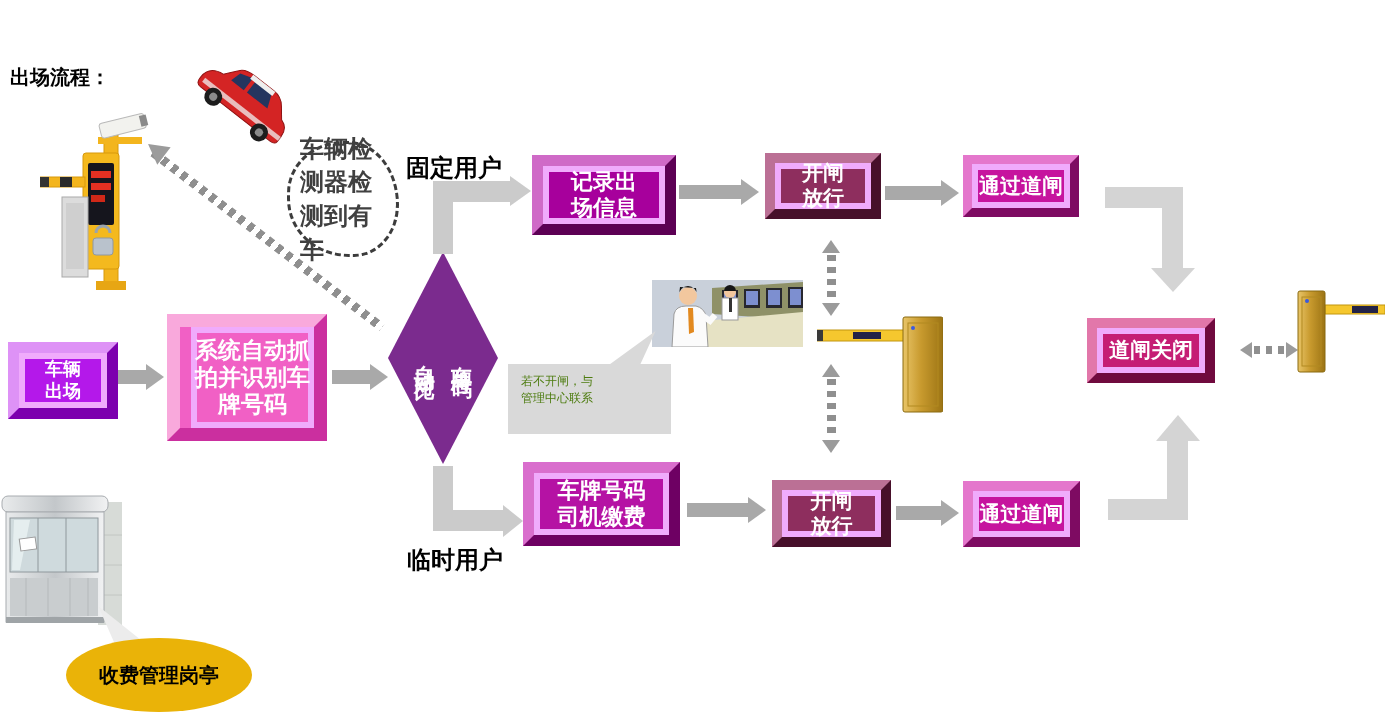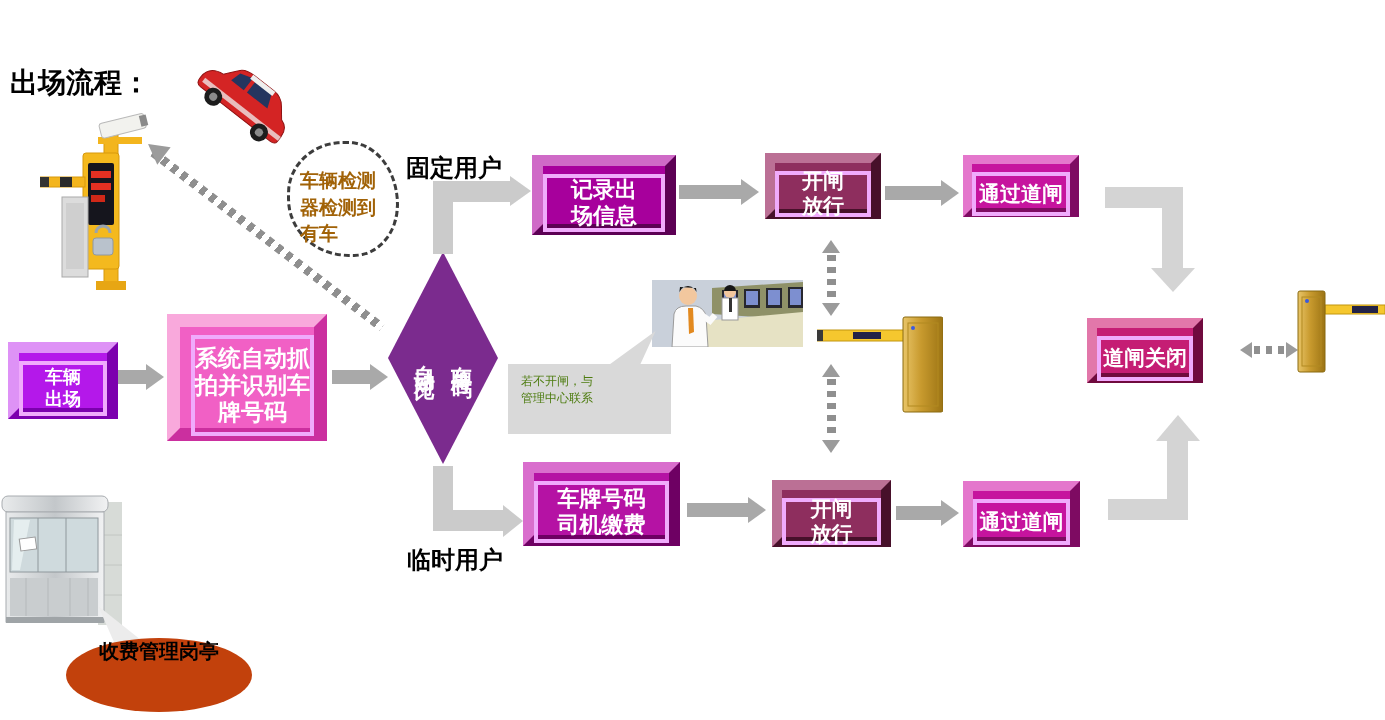--- a/index.html
+++ b/index.html
@@ -20,23 +20,23 @@
   .banner-title {
     position:absolute; left:0; top:7px; width:100%; padding-right:130px; box-sizing:border-box;
     text-align:center; color:#fff; font-size:31px; font-weight:bold; letter-spacing:2px;
     text-shadow:0 1px 3px rgba(0,0,0,.6);
   }
   
   .lbl { position:absolute; color:#000; font-weight:bold; white-space:nowrap; }
   
   .b3 { position:absolute; box-sizing:border-box; border-style:solid; border-width:10px; }
   .b3 .inner {
-    width:100%; height:100%; box-sizing:border-box; border:4px solid #f0abfc;
+    width:100%; height:100%; box-sizing:border-box; border:6px solid #f0abfc;
     display:flex; flex-direction:column; align-items:center; justify-content:center;
-    color:#fff; font-weight:bold; text-align:center; line-height:1.18; white-space:nowrap;margin-top:8px;
+    color:#fff; font-weight:bold; text-align:center; line-height:1.18; white-space:nowrap;
   }
   .bx-violet  { background:var(--violet_box,#b418ea);        border-color:#de92f6 #7c00ae #7c00ae #de92f6; }
   .bx-pink    { background:var(--pink_box,#f160c5);          border-color:#f9a9dc #cb2f9f #cb2f9f #f9a9dc;padding-left:11px; }
   .bx-magenta { background:var(--magenta_box,#a7009c);       border-color:#cf6ac7 #5c0054 #5c0054 #cf6ac7; }
   .bx-maroon  { background:var(--maroon_box,#8e2e5e);        border-color:#bb7095 #47102a #47102a #bb7095; }
   .bx-brmag   { background:var(--bright_magenta_box,#c6149e);border-color:#e477cc #7e0b62 #7e0b62 #e477cc; }
   .bx-crimson { background:var(--crimson_box,#c51d74);       border-color:#e277aa #700a3e #700a3e #e277aa; }
   .bx-billing { background:var(--billing_box,#b512a4);       border-color:#d96ecd #6e0063 #6e0063 #d96ecd; }
   
   .diamond {
@@ -56,47 +56,47 @@
   .eb { position:absolute; }
   .dotv { position:absolute; width:9px;
     background:repeating-linear-gradient(180deg,var(--dotted_arrow,#8f8f8f) 0 6px,transparent 6px 12px); }
   .doth { position:absolute; height:8px;
     background:repeating-linear-gradient(90deg,var(--dotted_arrow,#8f8f8f) 0 6px,transparent 6px 12px); }
   
   .cloud {
     position:absolute; left:287px; top:141px; width:112px; height:116px;
     background:#fff; border:3px dashed #3c3c3c;
     border-radius:50% 45% 40% 55% / 45% 55% 45% 50%;
-    display:flex; align-items:flex-end; padding:6px 10px; box-sizing:border-box;
-    font-size:19px; font-weight:bold; line-height:1.4; color:#a16207;
+    display:flex; align-items:center; padding:6px 10px; box-sizing:border-box;
+    font-size:24px; font-weight:bold; line-height:1.4; color:#404040;
   }
   .gray-callout {
     position:absolute; left:508px; top:364px; width:163px; height:70px;
     background:var(--callout_gray,#d9d9d9); box-sizing:border-box;
     padding:9px 0 0 13px; font-size:12px; line-height:1.45; color:#4d7c0f;
   }
   .gray-callout-tail { position:absolute; left:598px; top:331px; width:60px; height:34px;
     background:var(--callout_gray,#d9d9d9); clip-path:polygon(96% 0,70% 100%,18% 100%); }
   .ellipse-callout {
     position:absolute; left:66px; top:638px; width:186px; height:74px;
-    background:#c2410c; border-radius:50%;
-    display:flex; align-items:flex-start; justify-content:center;
+    background:#eab308; border-radius:50%;
+    display:flex; align-items:center; justify-content:center;
     font-size:20px; font-weight:bold; color:#000; white-space:nowrap;
   }
   .ellipse-tail { position:absolute; left:94px; top:606px; width:52px; height:38px;
     background:#ececec; clip-path:polygon(8% 0,100% 100%,40% 100%); }
   .img { position:absolute; }
 </style>
 </head>
 <body>
 
 <div class="slide">
 
 
-  <div class="lbl" style="left:10px;top:64px;font-size:28px">出场流程：</div>
+  <div class="lbl" style="left:10px;top:64px;font-size:20px">出场流程：</div>
   <div class="lbl" style="left:406px;top:152px;font-size:24px">固定用户</div>
   <div class="lbl" style="left:407px;top:544px;font-size:24px">临时用户</div>
 
   <svg class="img" style="left:40px;top:113px" width="130" height="182" viewBox="0 0 130 182">
     <rect x="64" y="22" width="14" height="148" fill="#f3b51d" stroke="#d7990d"></rect>
     <rect x="56" y="168" width="30" height="9" fill="#e7a614"></rect>
     <rect x="58" y="24" width="44" height="7" fill="#f3b51d"></rect>
     <g transform="rotate(-14 84 14)">
       <rect x="60" y="5" width="46" height="15" rx="3" fill="#f2f2ee" stroke="#b9b9b9"></rect>
       <rect x="101" y="7" width="7" height="11" fill="#8a8a8a"></rect>
@@ -195,21 +195,21 @@
       <span>通过道闸</span>
     </div>
   </div>
 
   <div class="eb">
     <div class="shaft" style="left:1105px;top:187px;width:78px;height:21px;background:var(--elbow_light,#d4d4d4)"></div>
     <div class="shaft" style="left:1162px;top:187px;width:21px;height:81px;background:var(--elbow_light,#d4d4d4)"></div>
     <div class="tri" style="left:1151px;top:268px;border-width:24px 22px 0 22px;border-top-color:var(--elbow_light,#d4d4d4)"></div>
   </div>
 
-  <div class="b3 bx-crimson" style="left:1087px;top:318px;width:116px;height:65px">
+  <div class="b3 bx-crimson" style="left:1087px;top:318px;width:128px;height:65px">
     <div class="inner" style="font-size:21px">
       <span>道闸关闭</span>
     </div>
   </div>
 
   <div class="eb">
     <div class="tri" style="left:1240px;top:342px;border-width:8px 12px 8px 0;border-right-color:#9b9b9b"></div>
     <div class="doth" style="left:1254px;top:346px;width:32px"></div>
     <div class="tri" style="left:1286px;top:342px;border-width:8px 0 8px 12px;border-left-color:#9b9b9b"></div>
   </div>

